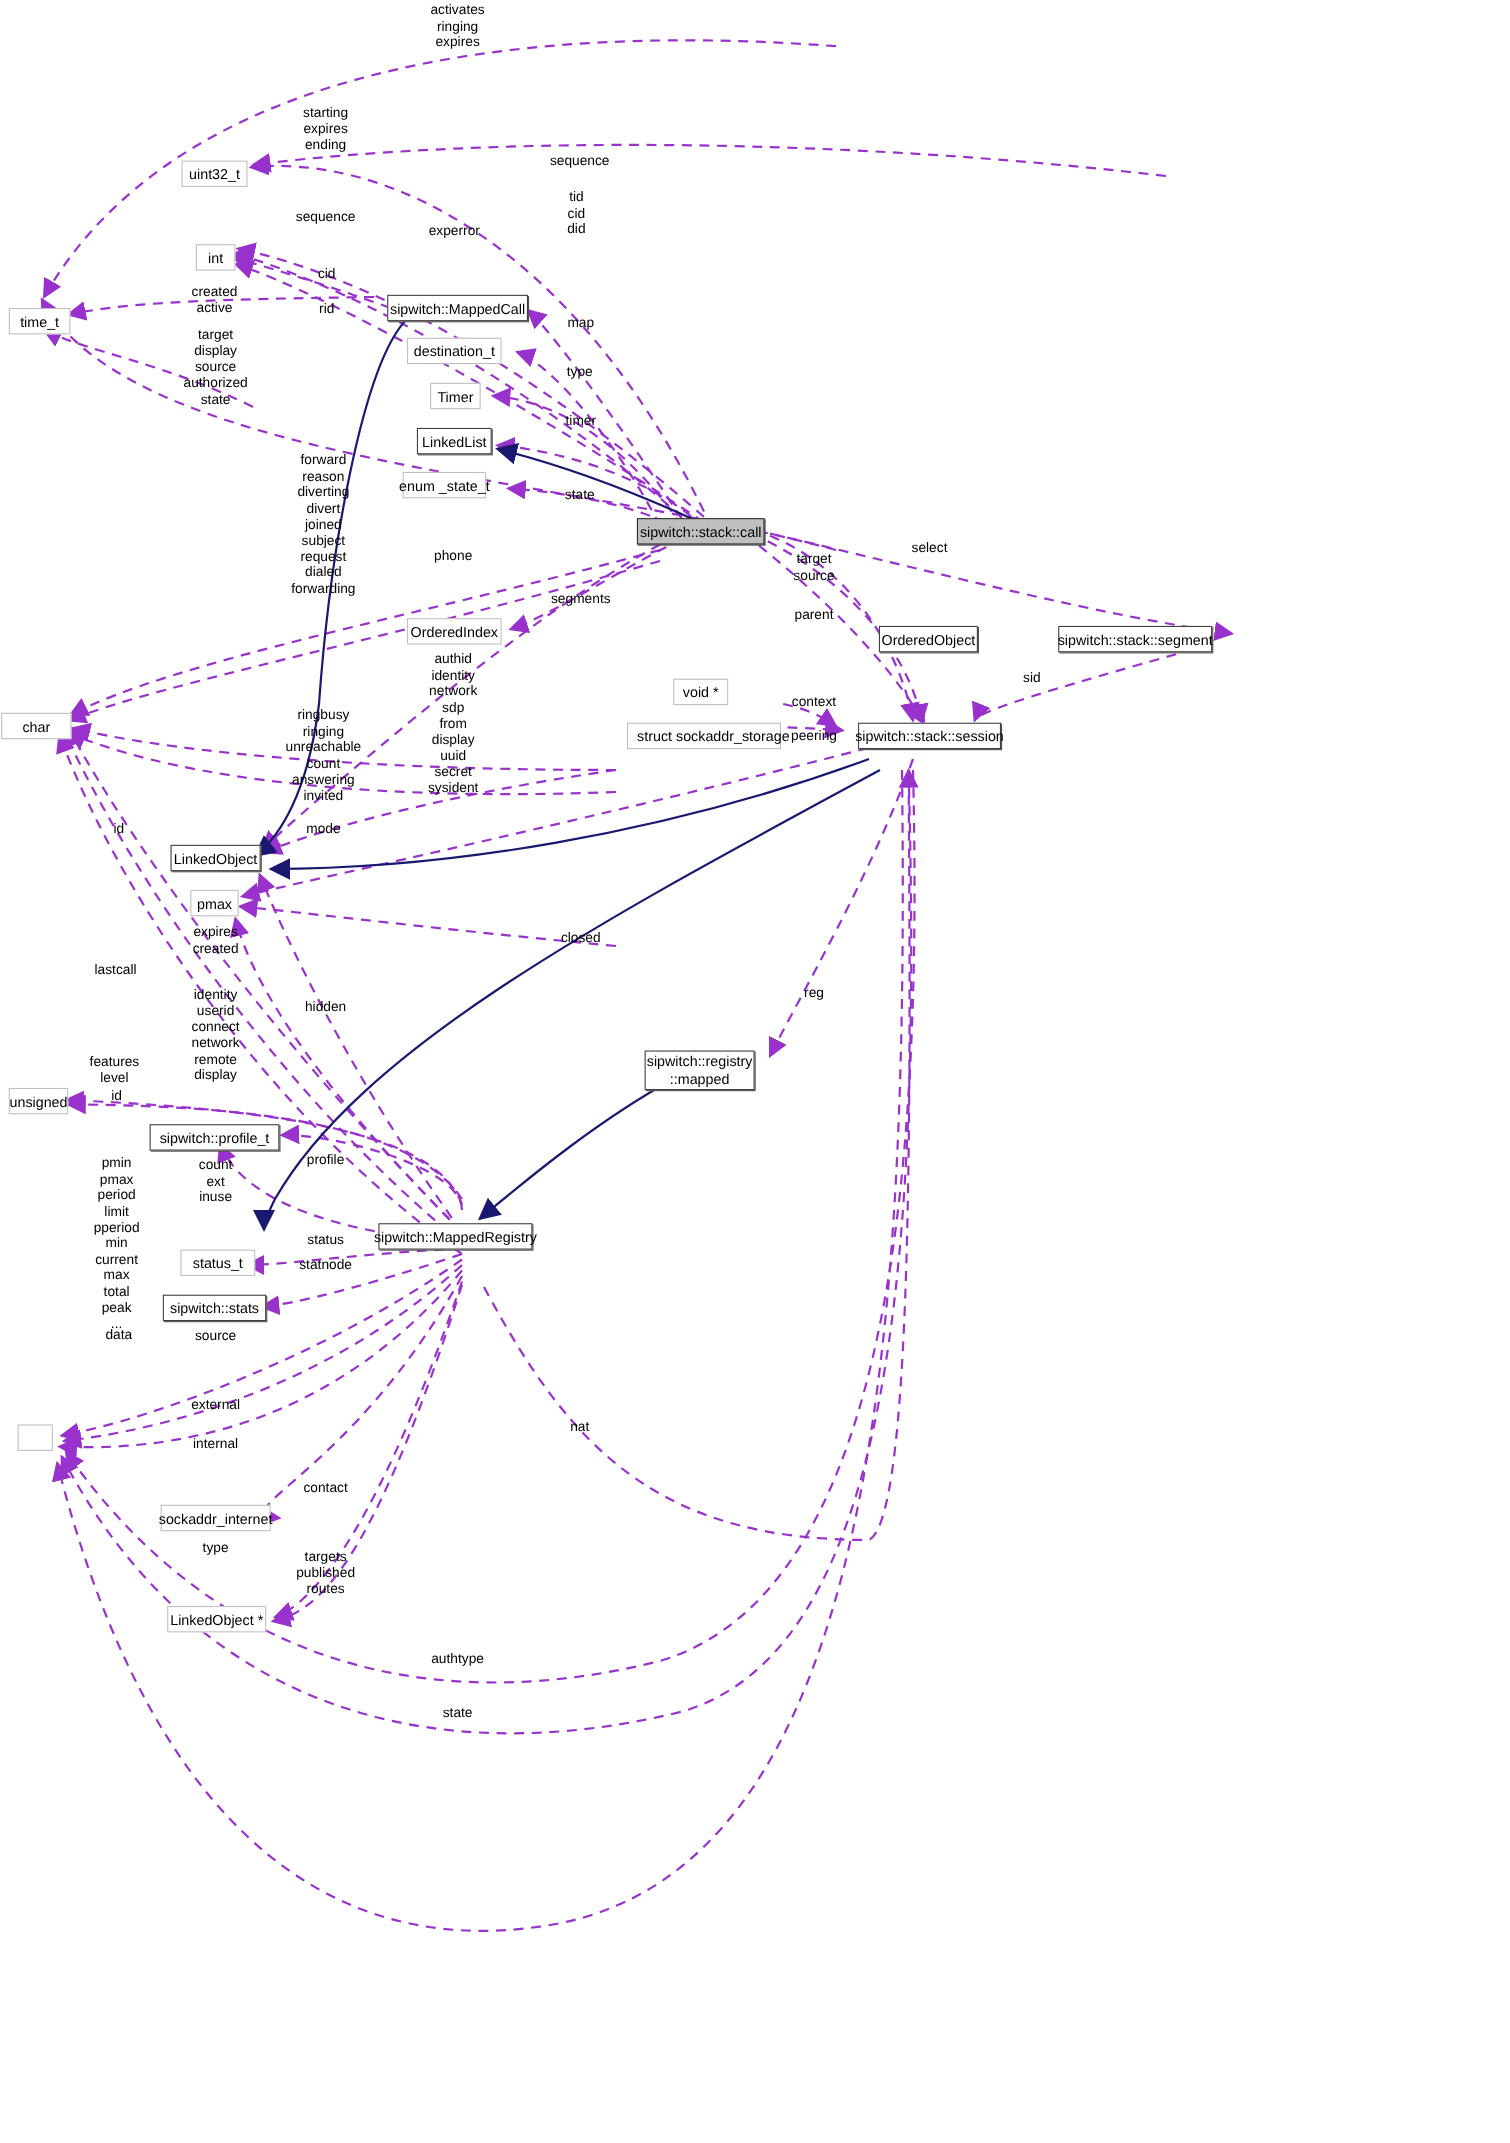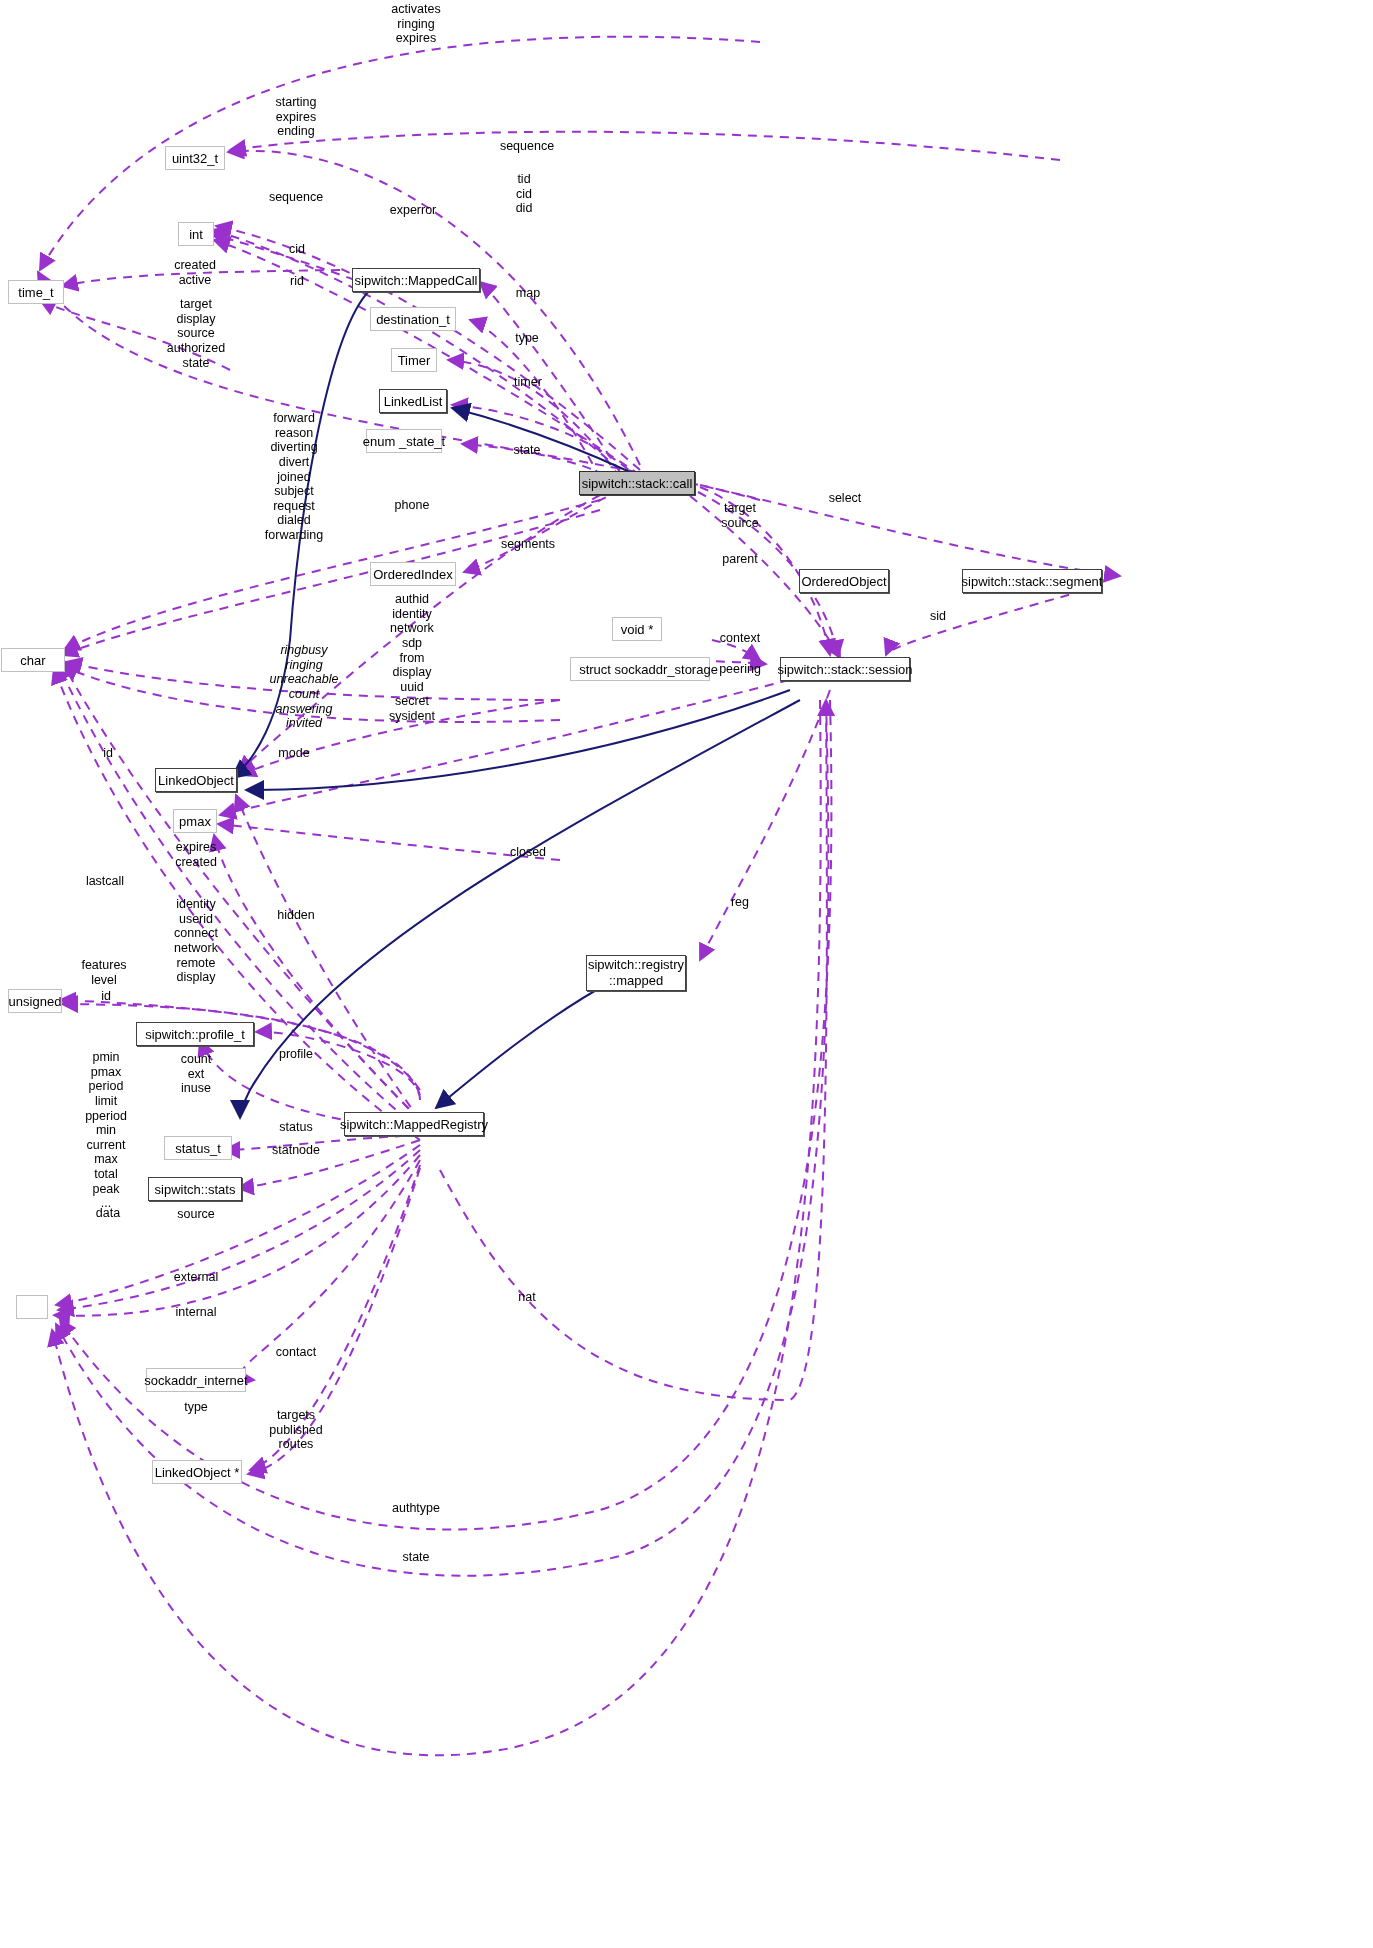--- a/index.html
+++ b/index.html
@@ -205,21 +205,21 @@
 identity
 network
 sdp
 from
 display
 uuid
 secret
 sysident</div>
   <div class="elabel" style="left:740px;top:631px;">context</div>
   <div class="elabel" style="left:740px;top:662px;">peering</div>
-  <div class="elabel" style="left:304px;top:643px;font-style:italic;">ringbusy
+  <div class="elabel" style="left:294px;top:643px;">ringbusy
 ringing
 unreachable
 count
 answering
 invited</div>
   <div class="elabel" style="left:108px;top:746px;">id</div>
   <div class="elabel" style="left:294px;top:746px;">mode</div>
   <div class="elabel" style="left:196px;top:840px;">expires
 created</div>
   <div class="elabel" style="left:528px;top:845px;">closed</div>

